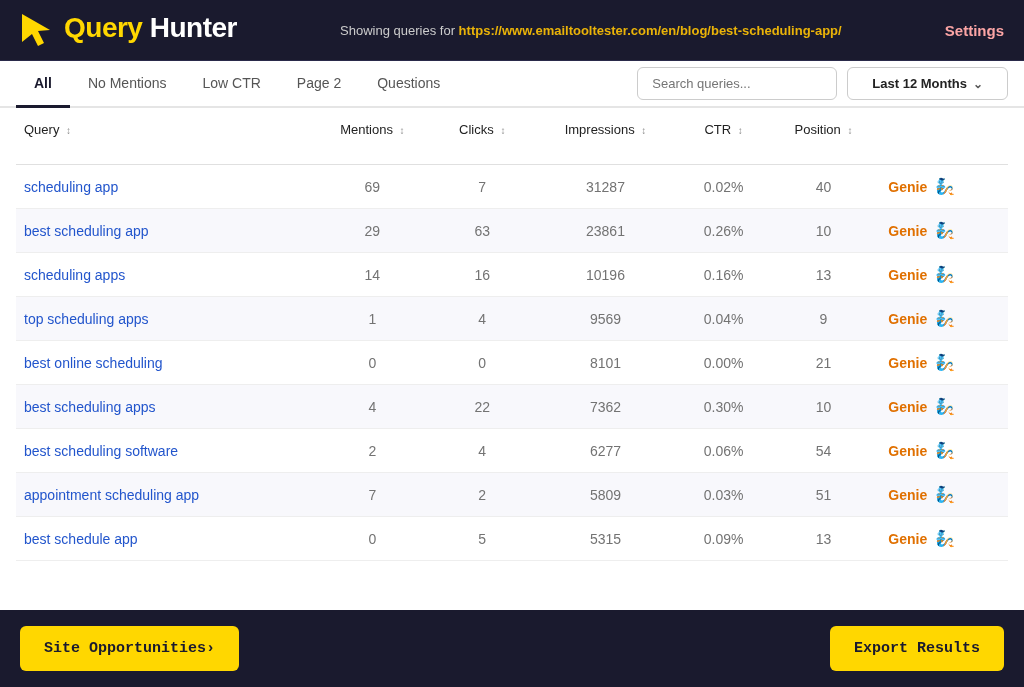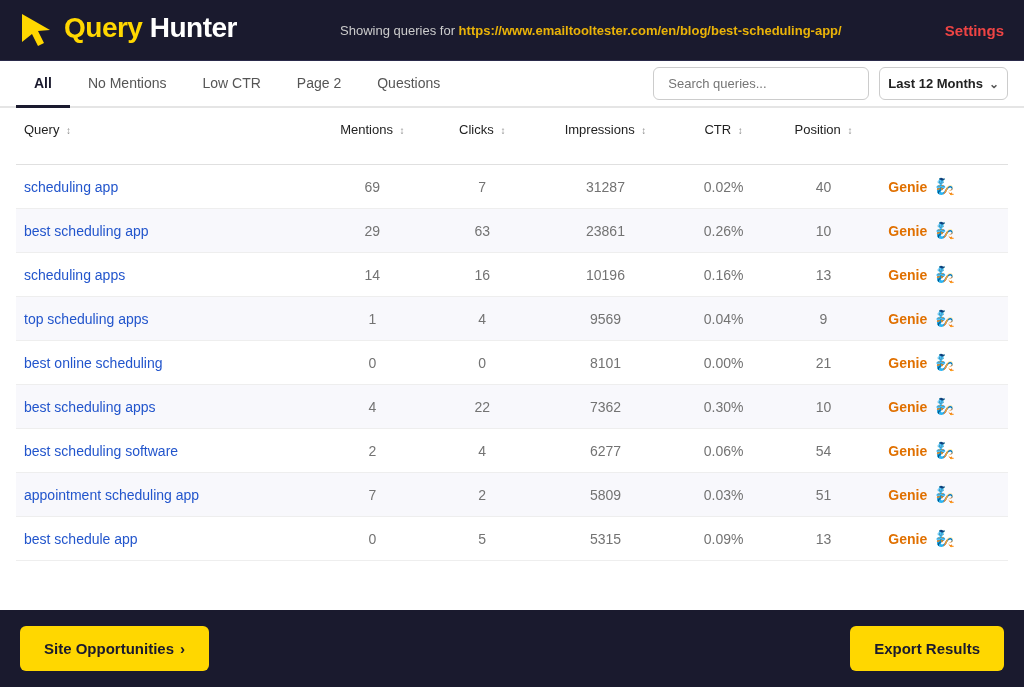--- a/index.html
+++ b/index.html
@@ -44,21 +44,21 @@
       font-size: 13px;
       color: #ccc;
       text-align: center;
     }
     .header-center a {
       color: #eab308;
       font-weight: 700;
       text-decoration: none;
     }
     .settings-link {
-      color: #ef4444;
+      color: #fca5a5;
       font-weight: 700;
       font-size: 15px;
       text-decoration: none;
       cursor: pointer;
     }
 
     
     .main-container {
       flex: 1;
       background: #fff;
@@ -92,31 +92,31 @@
       font-weight: 700;
       border-bottom: 3px solid #1a1a2e;
     }
     .tabs-spacer { flex: 1; }
     .search-box {
       border: 1px solid #ccc;
       border-radius: 6px;
       padding: 8px 14px;
       font-size: 13px;
       color: #999;
-      width: 216px;
+      width: 200px;
       background: #fff;
       outline: none;
     }
     .date-filter {
       display: flex;
       align-items: center;
       gap: 6px;
       border: 1px solid #ccc;
       border-radius: 6px;
-      padding: 8px 8px;
+      padding: 8px 24px;
       font-size: 13px;
       font-weight: 600;
       color: #222;
       cursor: pointer;
       background: #fff;
       margin-left: 10px;
       white-space: nowrap;
     }
     .chevron {
       font-size: 12px;
@@ -201,21 +201,21 @@
       background: #FFD700;
       color: #1a1a2e;
       border: none;
       padding: 14px 24px;
       font-size: 15px;
       font-weight: 700;
       border-radius: 6px;
       cursor: pointer;
       display: flex;
       align-items: center;
-      gap: 6px;
+      font-family: Liberation Mono, monospace;
     }
   </style>
 </head>
 <body>
 
 <div class="header">
   <div class="logo">
     <svg class="logo-arrow" viewBox="0 0 36 36">
       <polygon points="2,2 2,30 12,22 18,34 24,31 18,19 30,18" fill="#FFD700"></polygon>
     </svg>

